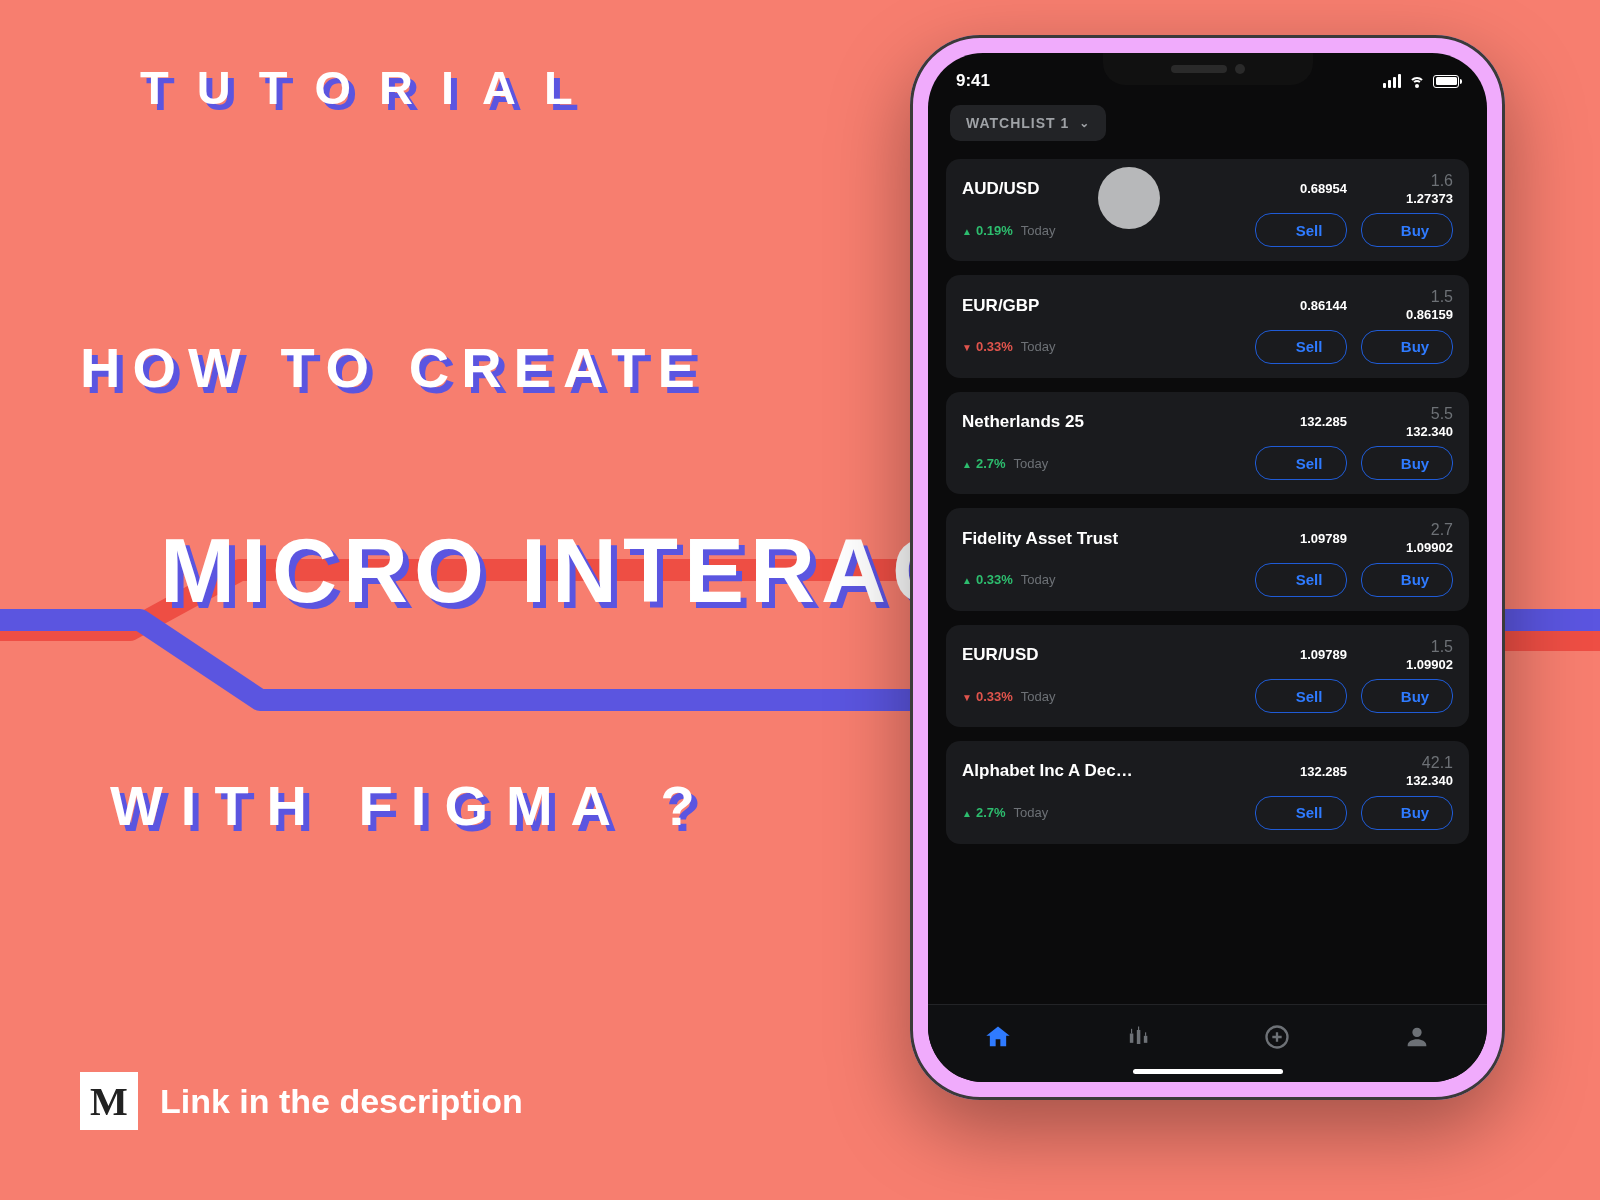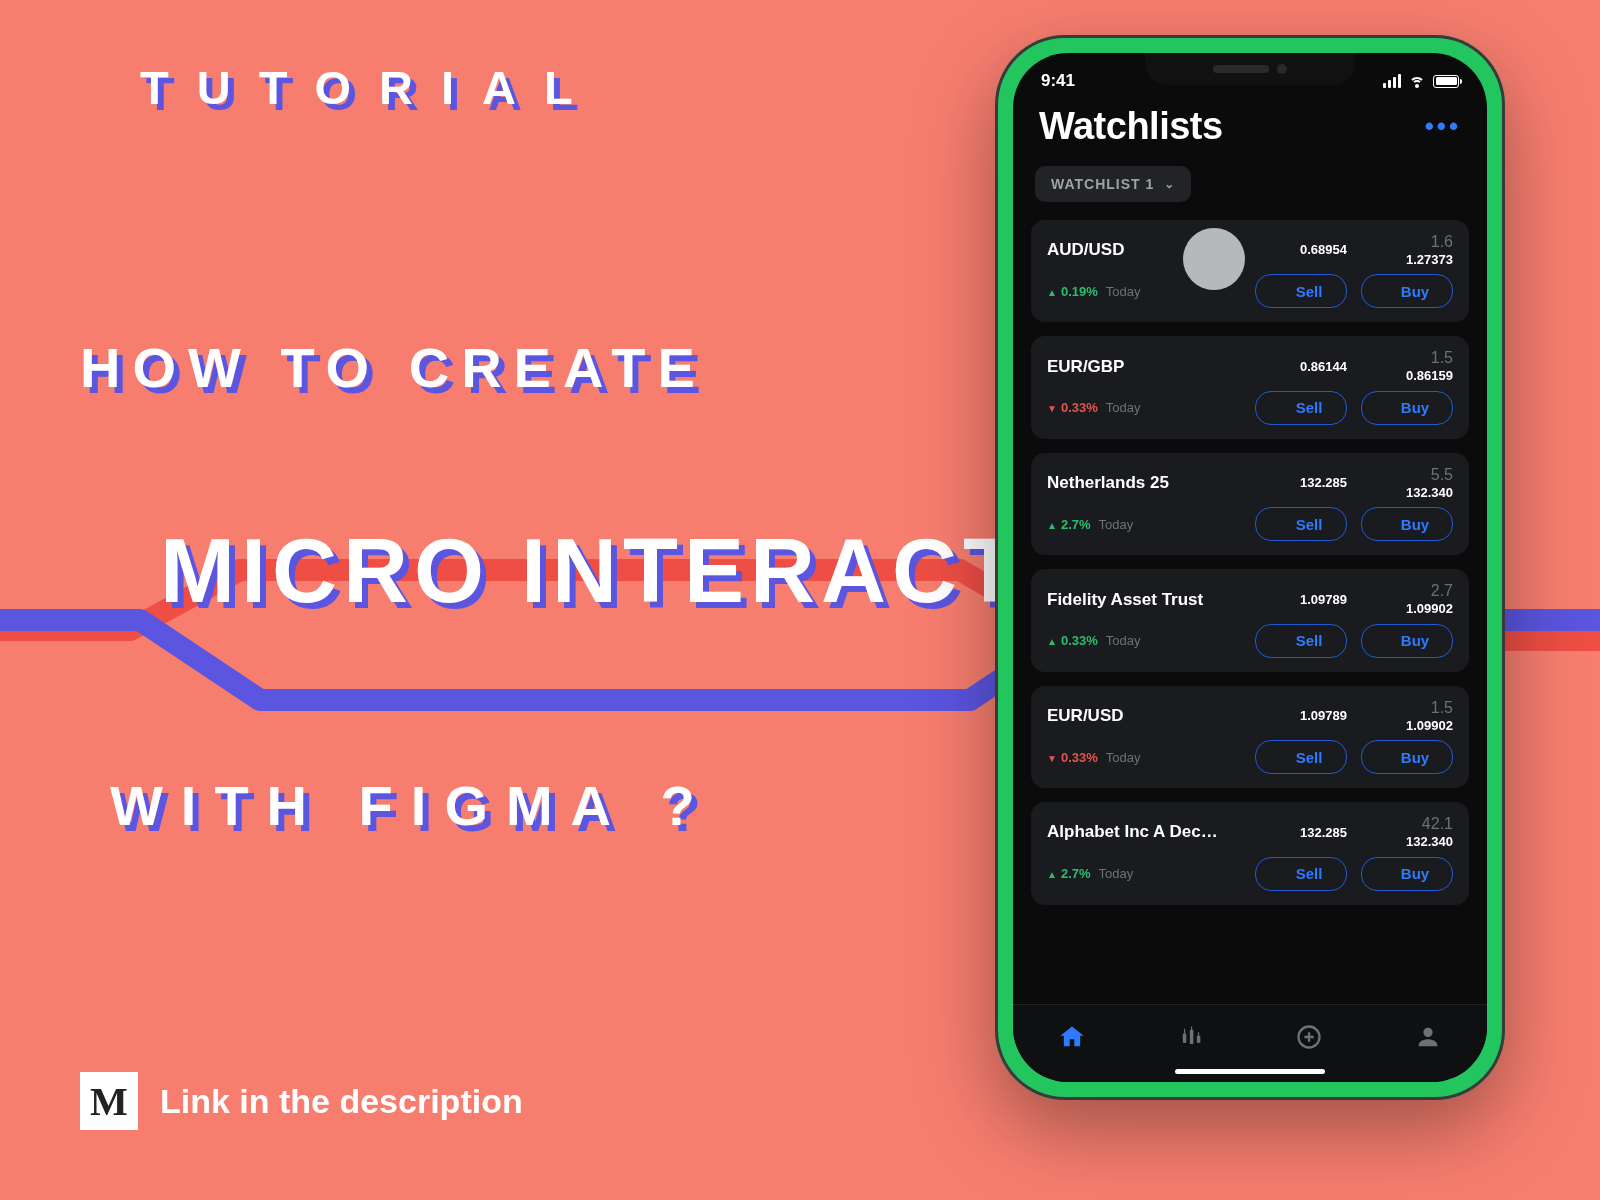--- a/index.html
+++ b/index.html
@@ -45,22 +45,22 @@
   display: flex; align-items: center; justify-content: center;
   font-family: Georgia, 'Times New Roman', serif;
   font-weight: 900; font-size: 40px;
 }
 .footer-cta .txt { font-size: 34px; font-weight: 600; }
 
 
 .phone {
   position: absolute;
   right: 95px; top: 35px;
-  width: 510px; height: 1065px;
-  background: #22c55e;
+  width: 595px; height: 1065px;
+  background: #f0abfc;
   border-radius: 70px;
   box-shadow: 0 30px 80px rgba(0,0,0,.35), inset 0 0 0 3px #3a3a3a;
   padding: 18px;
 }
 .screen {
   width: 100%; height: 100%;
   background: #0b0b0c;
   border-radius: 55px;
   overflow: hidden;
   position: relative;
@@ -201,24 +201,20 @@
         <span class="wifi-icon">
             <span></span>
             <span></span>
           </span>
         <span class="battery-icon">
             <span></span>
           </span>
       </div>
     </div>
 
-    <div class="header">
-      <h1>Watchlists</h1>
-      <div class="more-dots">•••</div>
-    </div>
 
     <div class="chip">
       <span>WATCHLIST 1</span>
       <span class="chev">⌄</span>
     </div>
 
     <div class="cards" id="cards">
       <div class="touch-circle"></div>
     <div class="card">
     <div class="sym">AUD/USD</div>

